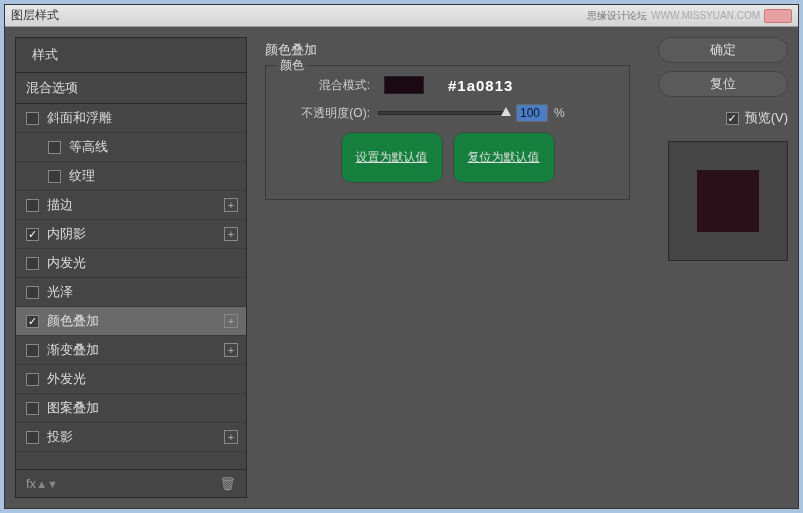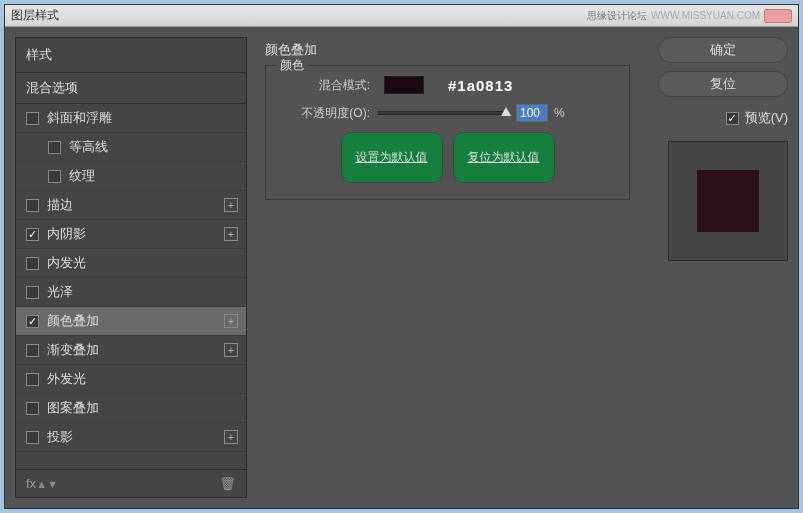--- a/index.html
+++ b/index.html
@@ -5,21 +5,21 @@
 * { margin: 0; padding: 0; box-sizing: border-box; font-family: "Microsoft YaHei", sans-serif; }
 body { background: #a8c4e0; width: 803px; height: 513px; overflow: hidden; }
 .window { position: absolute; top: 4px; left: 4px; right: 4px; bottom: 4px; background: #535353; border: 1px solid #333; display: flex; flex-direction: column; }
 .titlebar { height: 22px; background: linear-gradient(#e8e8e8, #d4d4d4); display: flex; align-items: center; padding: 0 6px; font-size: 12px; color: #333; border-bottom: 1px solid #999; }
 .titlebar-spacer { flex: 1; }
 .watermark { font-size: 10px; color: #777; margin-right: 4px; }
 .watermark2 { font-size: 10px; color: #aaa; margin-right: 4px; }
 .close-btn { width: 28px; height: 14px; background: #e8a0a0; border: 1px solid #c77; border-radius: 2px; display: flex; align-items: center; justify-content: center; }
 .content { flex: 1; display: flex; padding: 10px; gap: 8px; }
 .sidebar { width: 232px; background: #454545; border: 1px solid #2a2a2a; display: flex; flex-direction: column; }
-.sidebar-header { padding: 8px 10px; font-size: 13px; color: #ddd; border-bottom: 1px solid #2a2a2a; }
+.sidebar-header { padding: 8px 16px; font-size: 13px; color: #ddd; border-bottom: 1px solid #2a2a2a; }
 .sidebar-subheader { padding: 6px 10px; font-size: 13px; color: #ddd; border-bottom: 1px solid #2a2a2a; }
 .style-item { display: flex; align-items: center; padding: 5px 10px; font-size: 13px; color: #ddd; border-bottom: 1px solid #3a3a3a; cursor: pointer; position: relative; }
 .style-item.indent { padding-left: 32px; }
 .style-item.selected { background: #6a6a6a; }
 .checkbox { width: 13px; height: 13px; border: 1px solid #888; background: #3a3a3a; margin-right: 8px; display: flex; align-items: center; justify-content: center; flex-shrink: 0; }
 .checkbox.checked::after { content: "✓"; color: #fff; font-size: 11px; line-height: 1; }
 .plus-icon { position: absolute; right: 8px; width: 14px; height: 14px; border: 1px solid #888; display: flex; align-items: center; justify-content: center; color: #aaa; font-size: 11px; line-height: 1; }
 .sidebar-footer { margin-top: auto; display: flex; align-items: center; padding: 6px 10px; border-top: 1px solid #2a2a2a; color: #999; font-size: 13px; gap: 0; }
 .sidebar-footer .trash { margin-left: auto; }
 .main-panel { flex: 1; background: #535353; padding: 4px 10px; }
@@ -27,21 +27,21 @@
 .fieldset { border: 1px solid #3a3a3a; padding: 10px 14px 16px; position: relative; }
 .legend { position: absolute; top: -9px; left: 10px; background: #535353; padding: 0 4px; font-size: 12px; color: #ddd; }
 .row { display: flex; align-items: center; margin-bottom: 10px; font-size: 12px; color: #ccc; }
 .row-label { width: 90px; text-align: right; margin-right: 8px; }
 .select { background: #3a3a3a; border: 1px solid #666; color: #ddd; padding: 2px 20px 2px 8px; font-size: 12px; width: 120px; position: relative; }
 .select::after { content: ""; position: absolute; right: 6px; top: 7px; border-left: 4px solid transparent; border-right: 4px solid transparent; border-top: 5px solid #aaa; }
 .swatch { width: 40px; height: 18px; background: #1a0813; border: 1px solid #222; margin-left: 6px; }
 .hex { color: #ffffff; font-size: 15px; margin-left: 24px; font-weight: bold; letter-spacing: 1px; }
 .slider { flex: 1; height: 4px; background: #3a3a3a; border: 1px solid #2a2a2a; position: relative; margin-right: 8px; max-width: 130px; }
 .slider-thumb { position: absolute; right: -4px; top: -5px; width: 0; height: 0; border-left: 5px solid transparent; border-right: 5px solid transparent; border-bottom: 9px solid #ddd; }
-.num-input { width: 32px; background: #3a3a3a; border: 1px solid #666; color: #ffffff; font-size: 12px; padding: 1px 3px; text-align: left; }
+.num-input { width: 32px; background: #3a3a3a; border: 1px solid #666; color: #0f172a; font-size: 12px; padding: 1px 3px; text-align: left; }
 .num-input.sel { background: #4a7dc4; }
 .pct { margin-left: 6px; color: #ccc; }
 .btn-row { display: flex; justify-content: center; gap: 10px; margin-top: 4px; }
 .small-btn { background: #15803d; border: 1px solid #444; border-radius: 10px; color: #ddd; font-size: 12px; padding: 16px 14px; cursor: pointer; text-decoration: underline; }
 .right-panel { width: 140px; display: flex; flex-direction: column; gap: 8px; align-items: flex-end; }
 .action-btn { width: 130px; height: 26px; background: #5a5a5a; border: 1px solid #444; border-radius: 13px; color: #ddd; font-size: 13px; display: flex; align-items: center; justify-content: center; cursor: pointer; }
 .preview-check { display: flex; align-items: center; font-size: 13px; color: #ddd; margin-top: 4px; }
 .preview-check .checkbox { margin-right: 6px; }
 .preview-box { width: 120px; height: 120px; background: #454545; border: 1px solid #2a2a2a; display: flex; align-items: center; justify-content: center; margin-top: 6px; }
 .preview-inner { width: 62px; height: 62px; background: #2a1018; }

